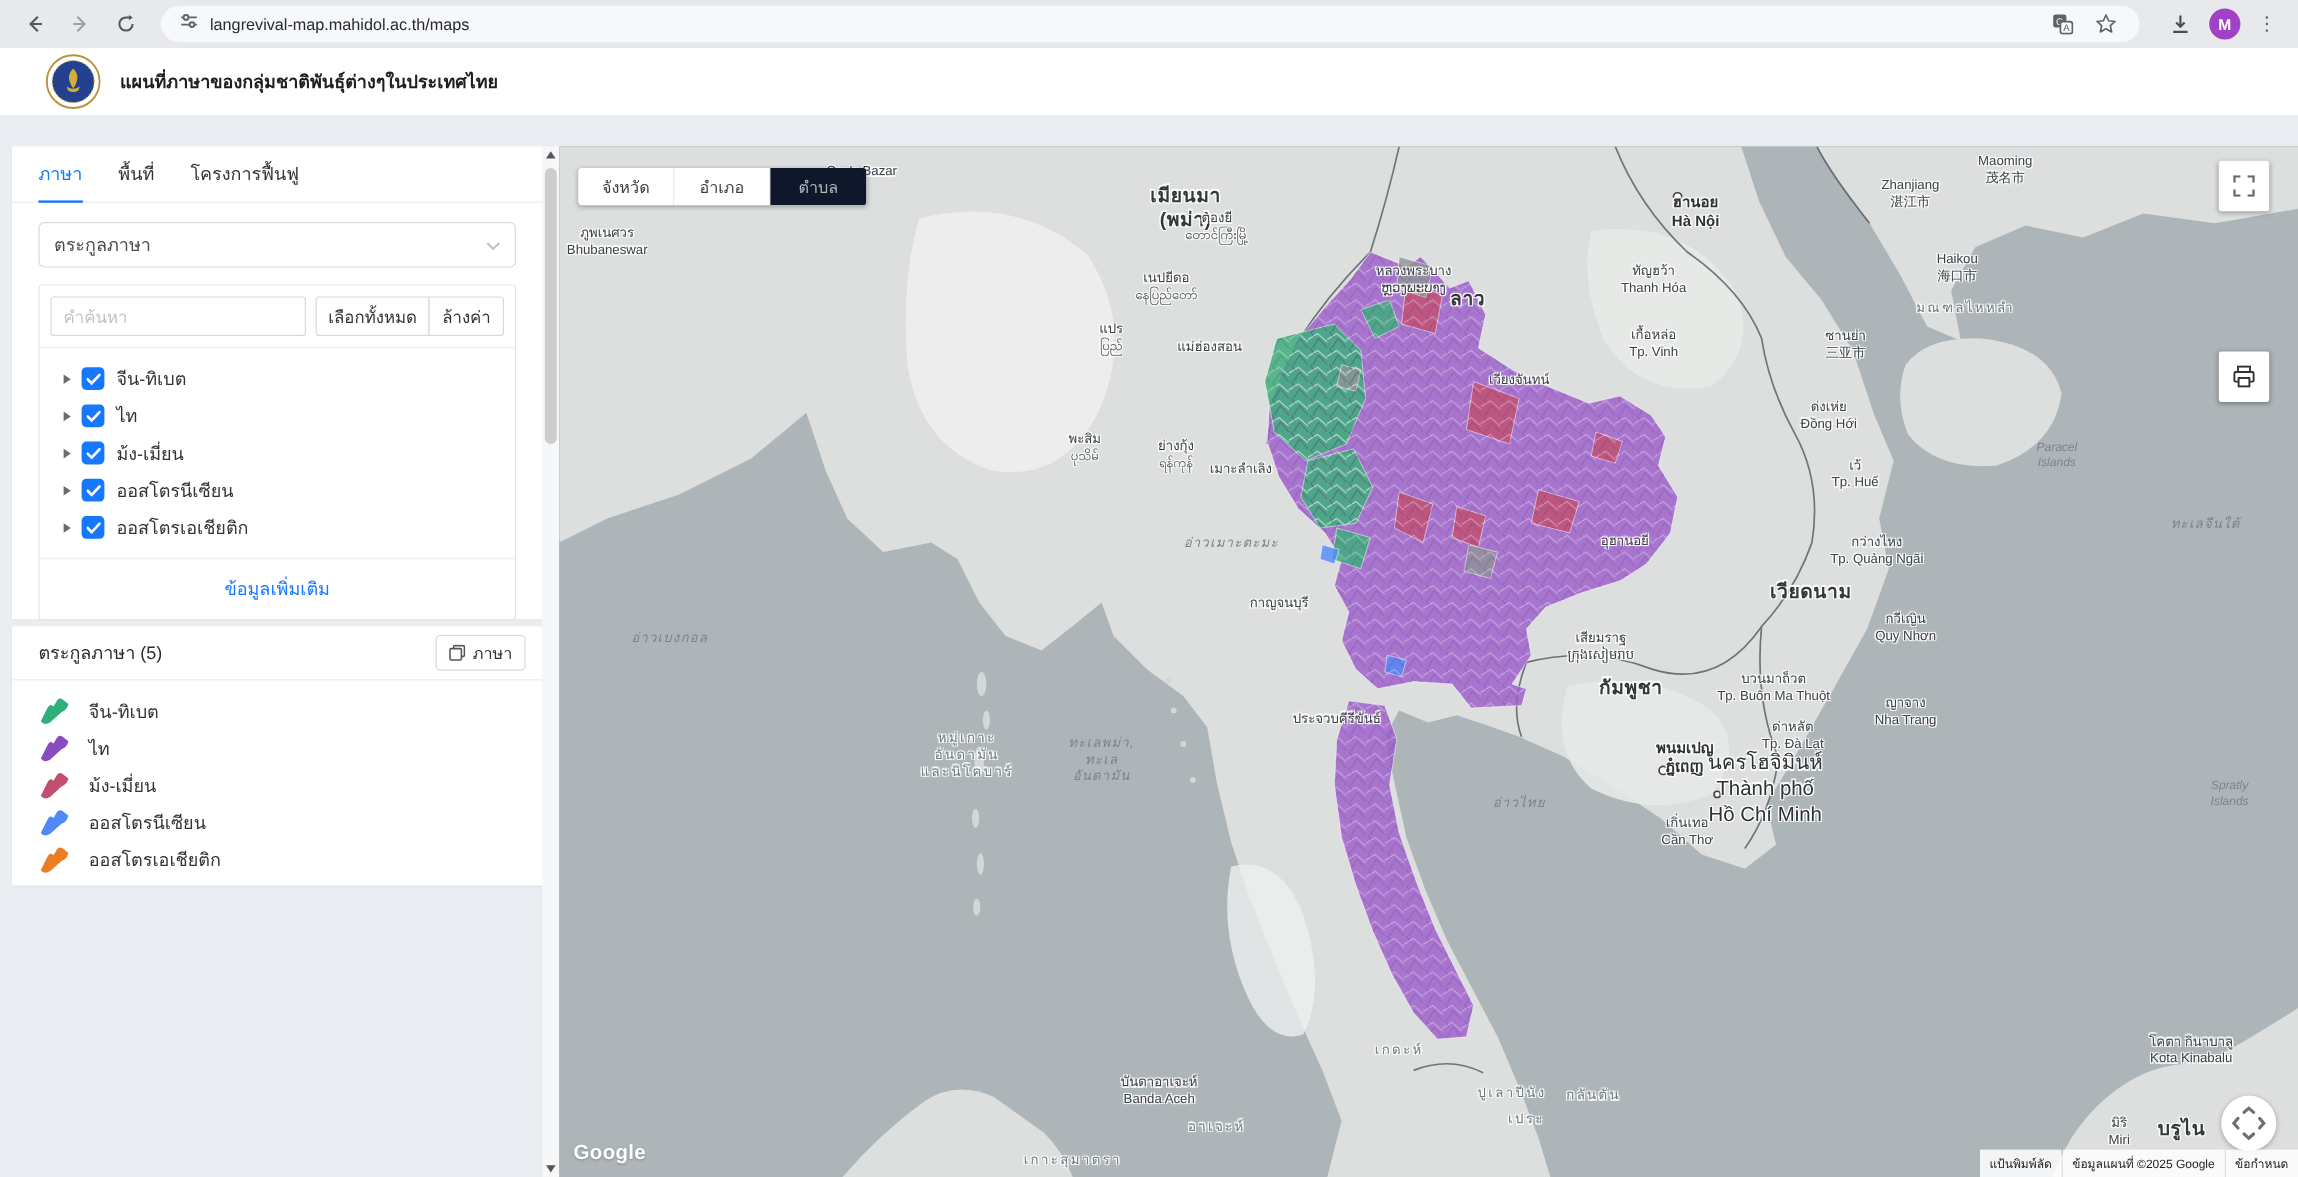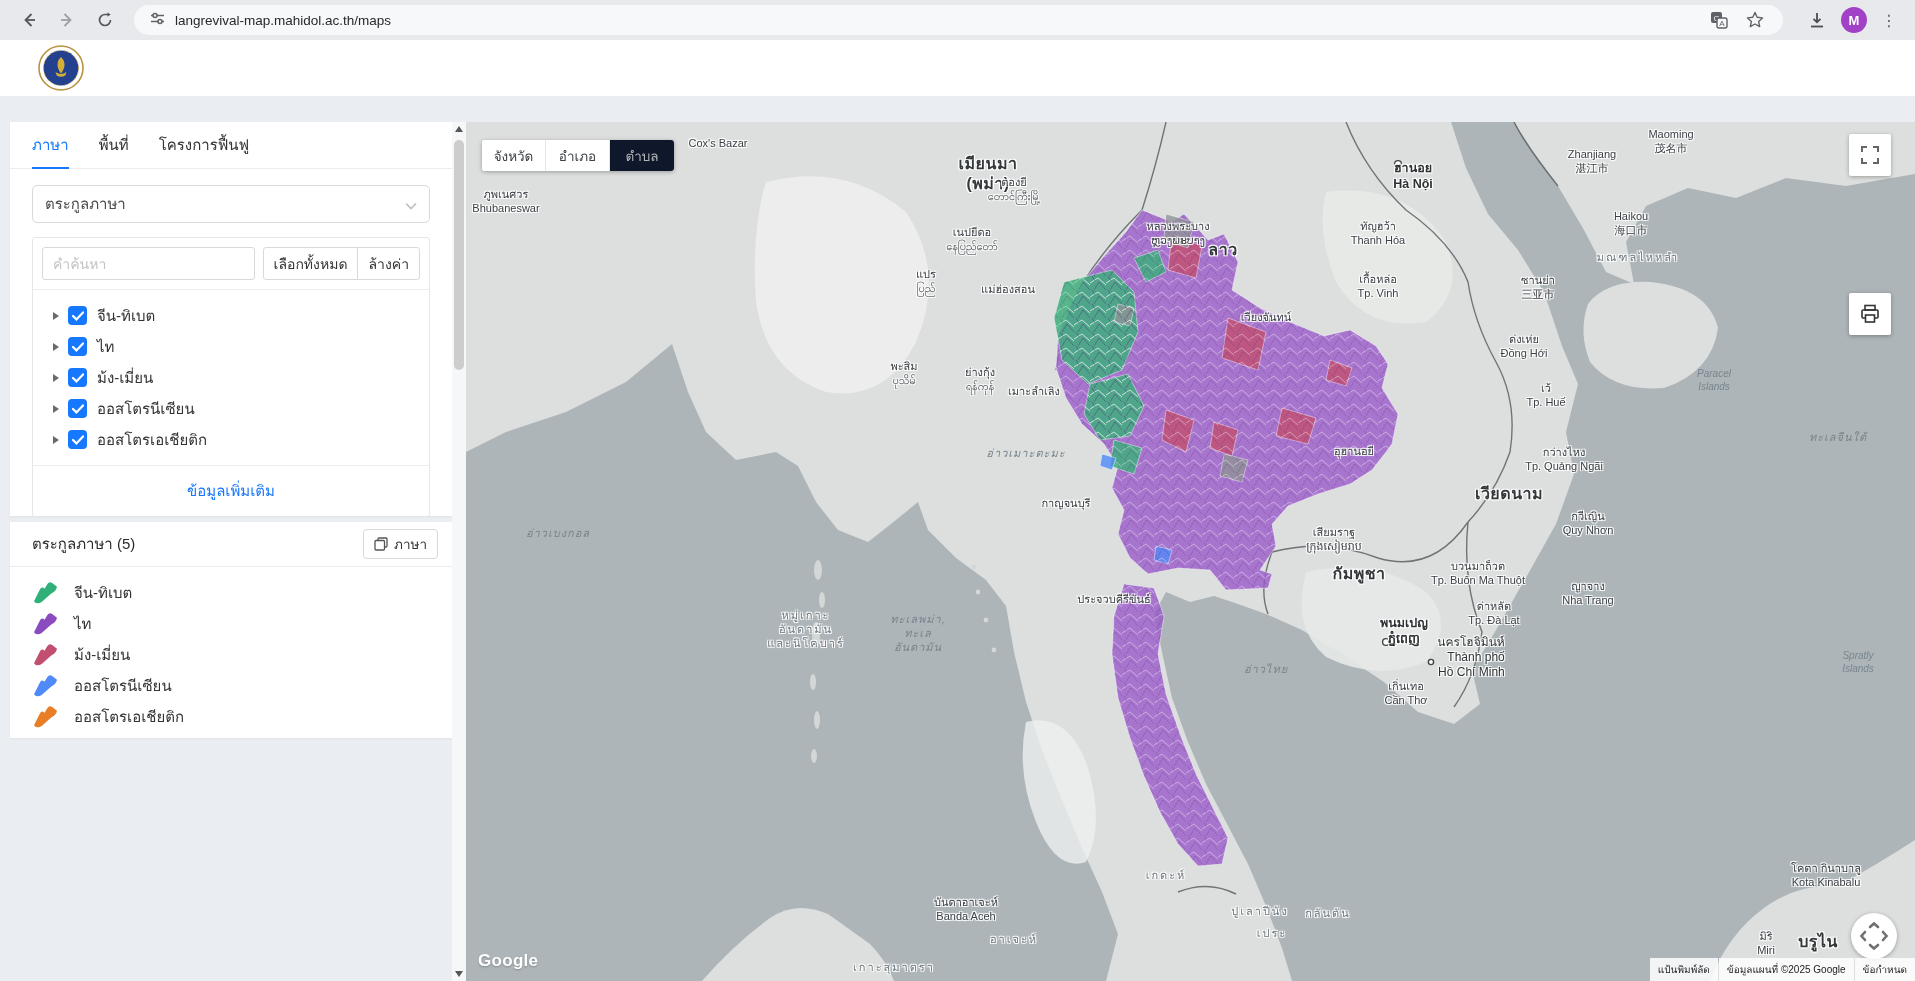--- a/index.html
+++ b/index.html
@@ -75,28 +75,28 @@
   .vs-thumb { position:absolute; left:2px; top:18px; width:10px; height:230px; background:#cdcdcd; border-radius:5px; }
 
   
   .map { position:absolute; left:466px; top:26px; width:1449px; height:859px; background:#adb5b9; overflow:hidden; }
   .map svg.base { position:absolute; left:0; top:0; }
 
   .lbl { position:absolute; transform:translate(-50%,-50%); white-space:pre-line; text-align:center; color:#3a3f42; line-height:1.25;
          text-shadow:-1px -1px 0 rgba(255,255,255,.9),1px -1px 0 rgba(255,255,255,.9),-1px 1px 0 rgba(255,255,255,.9),1px 1px 0 rgba(255,255,255,.9),0 0 3px rgba(255,255,255,.9); }
   .lbl.country { font-size:16px; font-weight:bold; color:#33383b; letter-spacing:.5px; }
   .lbl.capital { font-size:12.5px; font-weight:bold; color:#2e3235; }
-  .lbl.big-city { font-size:12px; color:#2e3235;text-align:right; }
+  .lbl.big-city { font-size:17px; color:#2e3235; }
   .lbl.city { font-size:11px; color:#3c4146; }
   .lbl.area { font-size:11px; color:#6e797f; letter-spacing:2px; }
   .lbl.water { font-size:11px; font-style:italic; color:#78858d; letter-spacing:1px; text-shadow:none; }
   .lbl.island { font-size:10px; font-style:italic; color:#78858d; text-shadow:none; }
 
   .level-card { position:absolute; left:16px; top:18px; background:#fff; border-radius:3px; box-shadow:0 1px 4px rgba(0,0,0,.3); display:flex; overflow:hidden; }
-  .level-btn { width:64px; height:31px; background:#fff; border:none; border-right:1px solid #e6e6e6; font-size:13.5px; color:#3c4043; cursor:pointer; font-family:inherit; }
+  .level-btn { width:80px; height:31px; background:#fff; border:none; border-right:1px solid #e6e6e6; font-size:13.5px; color:#3c4043; cursor:pointer; font-family:inherit; }
   .level-btn:last-child { border-right:none; }
   .level-btn.disabled { background:#0f172a; color:#b4b8bb; cursor:default; }
 
   .ctl { position:absolute; background:#fff; box-shadow:0 1px 4px rgba(0,0,0,.3); display:flex; align-items:center; justify-content:center; cursor:pointer; }
   .fullscreen-btn { right:24px; top:12px; width:42px; height:42px; border-radius:2px; color:#666; }
   .print-btn { right:24px; top:171px; width:42px; height:42px; border-radius:2px; color:#444; }
   .pan-btn { right:18px; bottom:22px; width:46px; height:46px; border-radius:50%; color:#777; }
 
   .google-logo { position:absolute; left:12px; bottom:10px; color:#fff; font-size:17px; font-weight:bold; letter-spacing:.3px; text-shadow:0 1px 2px rgba(0,0,0,.25); }
   .attrib { position:absolute; right:0; bottom:0; display:flex; }
@@ -162,20 +162,21 @@
 </div>
 
 <div class="app-header">
   <svg class="logo" viewBox="0 0 46 46">
     <circle cx="23" cy="23" r="22" fill="#fff" stroke="#b99340" stroke-width="1.6"></circle>
     <circle cx="23" cy="23" r="17.5" fill="#23418e"></circle>
     <circle cx="23" cy="23" r="17.5" fill="none" stroke="#d4af37" stroke-width="1" stroke-dasharray="1.5 2.2"></circle>
     <path d="M23 12 q5 5 3 11 q-1.4 4 -3 5.5 q-1.6-1.5 -3-5.5 q-2-6 3-11 Z" fill="#d4af37"></path>
     <path d="M17.5 27 q5.5 4 11 0 l-1.2 3.4 q-4.3 2.6 -8.6 0 Z" fill="#d4af37"></path>
   </svg>
+  <div class="site-title">แผนที่ภาษาของกลุ่มชาติพันธุ์ต่างๆในประเทศไทย</div>
 </div>
 
 <div class="content">
 
   <div class="card card1">
     <div class="side-tabs" id="side-tabs">
         <div class="side-tab active">ภาษา</div>
         <div class="side-tab">พื้นที่</div>
         <div class="side-tab">โครงการฟื้นฟู</div>
       </div>
@@ -452,21 +453,21 @@
 茂名市</div>
         <div class="lbl city" style="left: 1126px; top: 40px;">Zhanjiang
 湛江市</div>
         <div class="lbl city" style="left: 1165px; top: 102px;">Haikou
 海口市</div>
         <div class="lbl city" style="left: 1072px; top: 166px;">ซานย่า
 三亚市</div>
         <div class="lbl city" style="left: 252px; top: 22px;">Cox's Bazar</div>
         <div class="lbl city" style="left: 40px; top: 80px;">ภูพเนศวร
 Bhubaneswar</div>
-        <div class="lbl water" style="left: 92px; top: 412px;">อ่าวเบงกอล</div>
+        <div class="lbl water" style="left: 92px; top: 412px; font-family: Liberation Mono, monospace;">อ่าวเบงกอล</div>
         <div class="lbl water" style="left: 560px; top: 332px;">อ่าวเมาะตะมะ</div>
         <div class="lbl water" style="left: 452px; top: 512px;">ทะเลพม่า,
 ทะเล
 อันดามัน</div>
         <div class="lbl water" style="left: 800px; top: 548px;">อ่าวไทย</div>
         <div class="lbl water" style="left: 1372px; top: 316px;">ทะเลจีนใต้</div>
         <div class="lbl island" style="left: 1248px; top: 258px;">Paracel
 Islands</div>
         <div class="lbl island" style="left: 1392px; top: 540px;">Spratly
 Islands</div>

